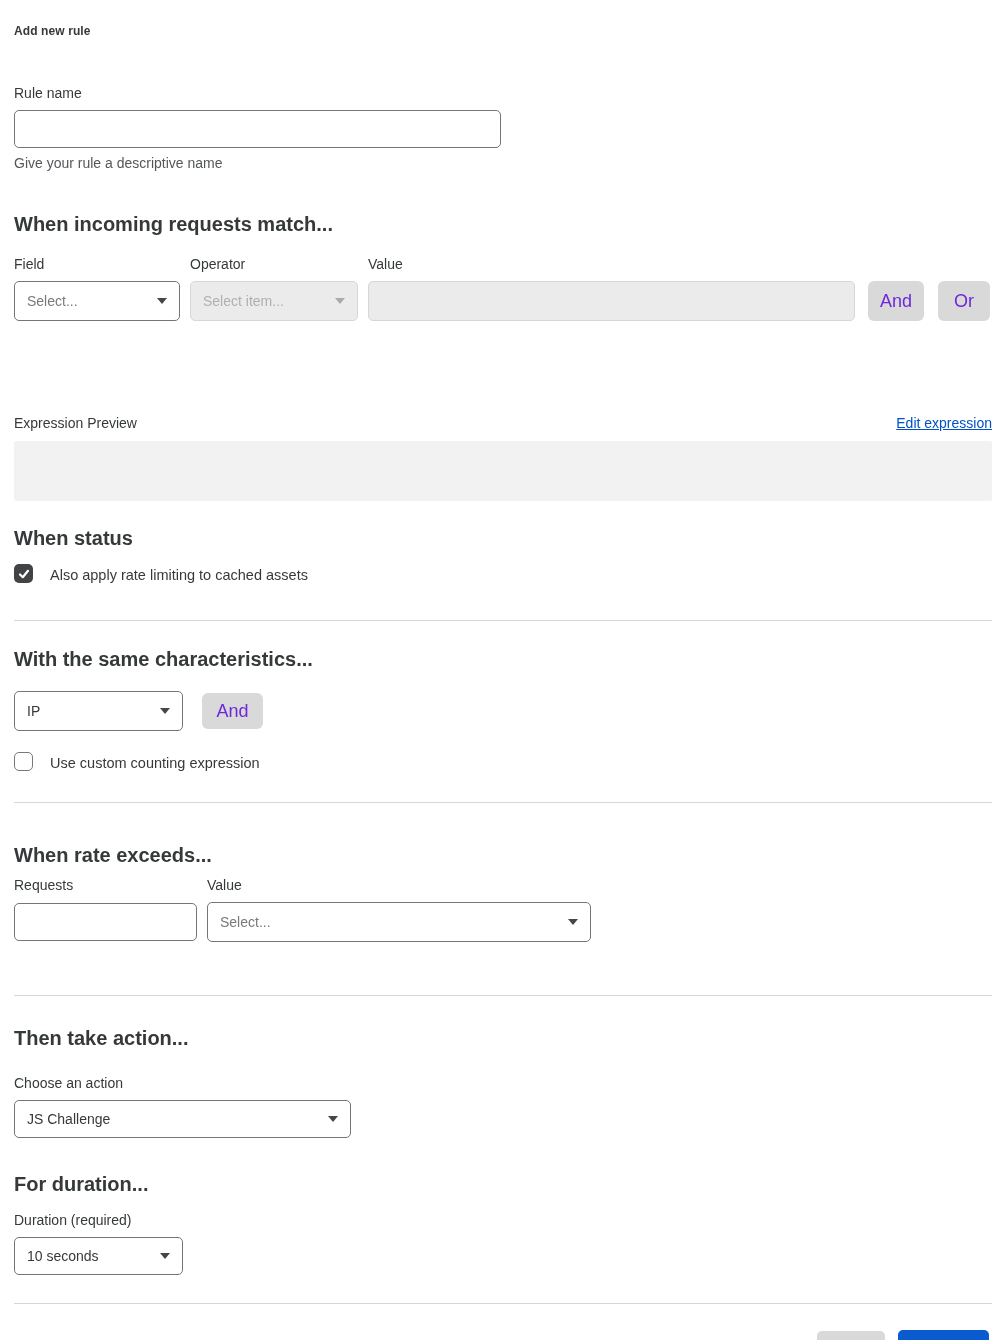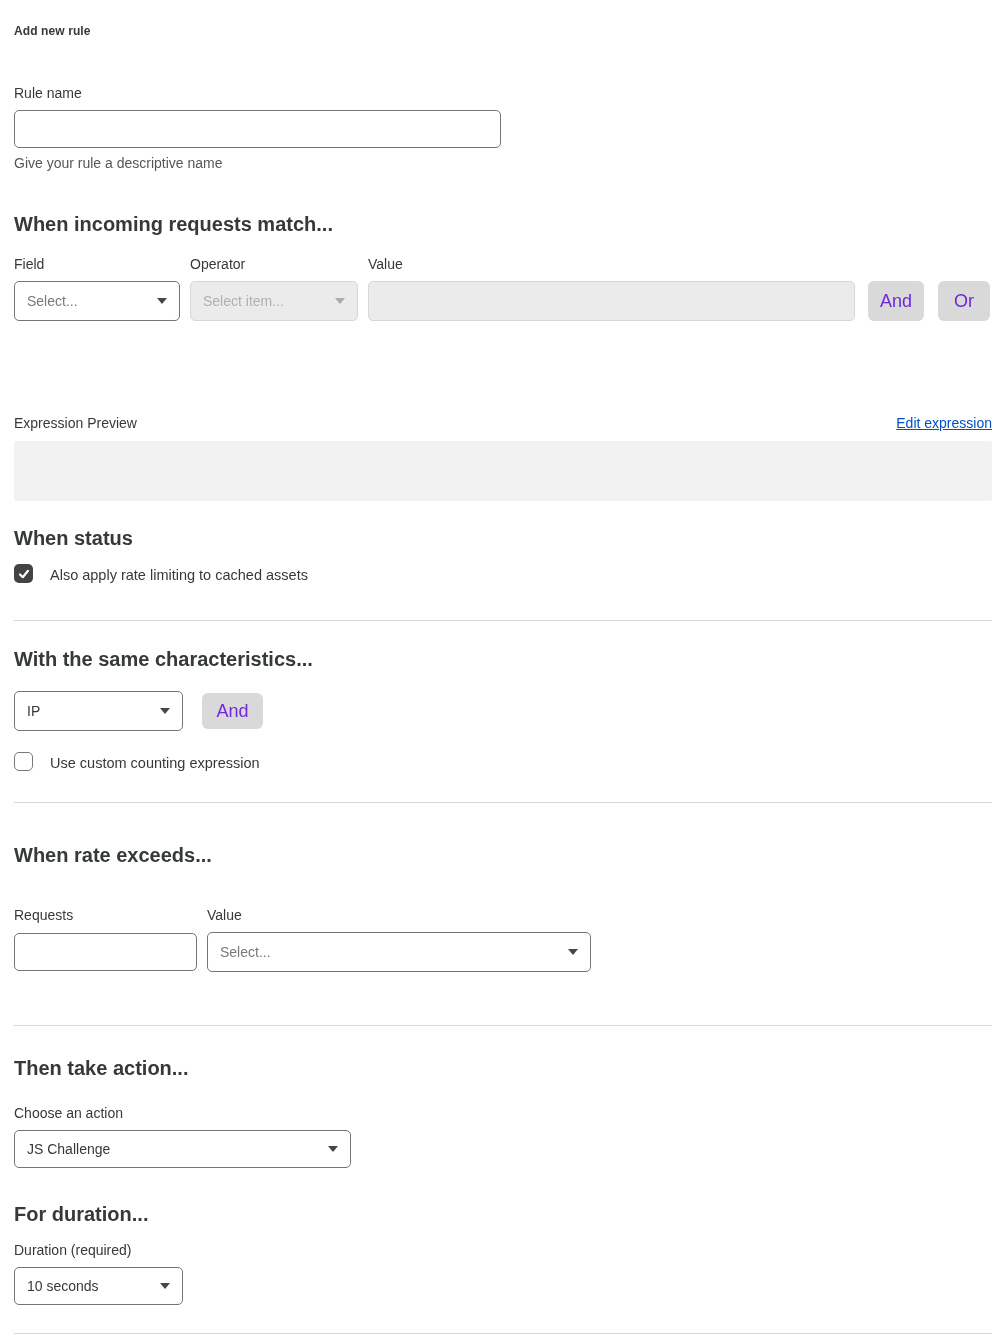--- a/index.html
+++ b/index.html
@@ -139,21 +139,21 @@
     <button class="gray-btn" style="width:61px; height:36px; margin-left:19px;">And</button>
   </div>
   <div class="checkbox-row" style="margin-top:21px;">
     <span class="checkbox unchecked"></span>
     <span class="checkbox-label">Use custom counting expression</span>
   </div>
 
   <hr class="divider" style="margin-top:31px;">
 
   <div class="section-heading" style="margin-top:43px;">When rate exceeds...</div>
-  <div class="row" style="margin-top:42px;">
+  <div class="row" style="margin-top:12px;">
     <div class="field-label" style="width:193px;">Requests</div>
     <div class="field-label">Value</div>
   </div>
   <div class="row" style="margin-top:8px; align-items:center;">
     <input class="text-input" style="width: 183px;" type="text" value="">
     <div class="select-box" style="width:384px; margin-left:10px;">
       <span class="sel-text">Select...</span>
       <span class="caret"></span>
     </div>
   </div>

